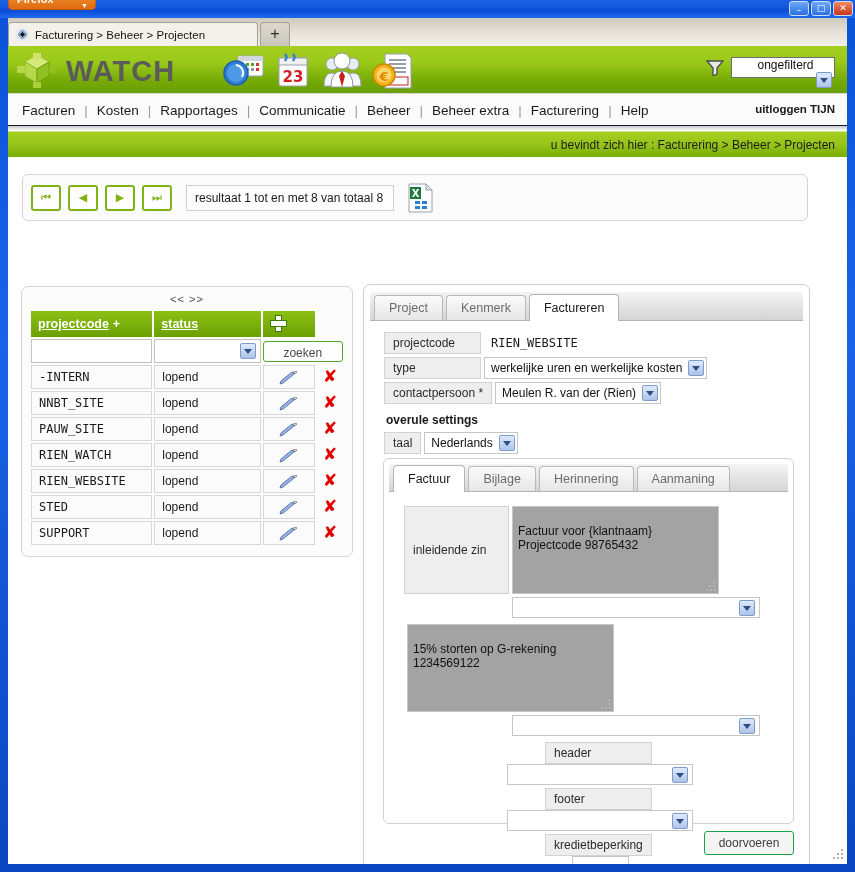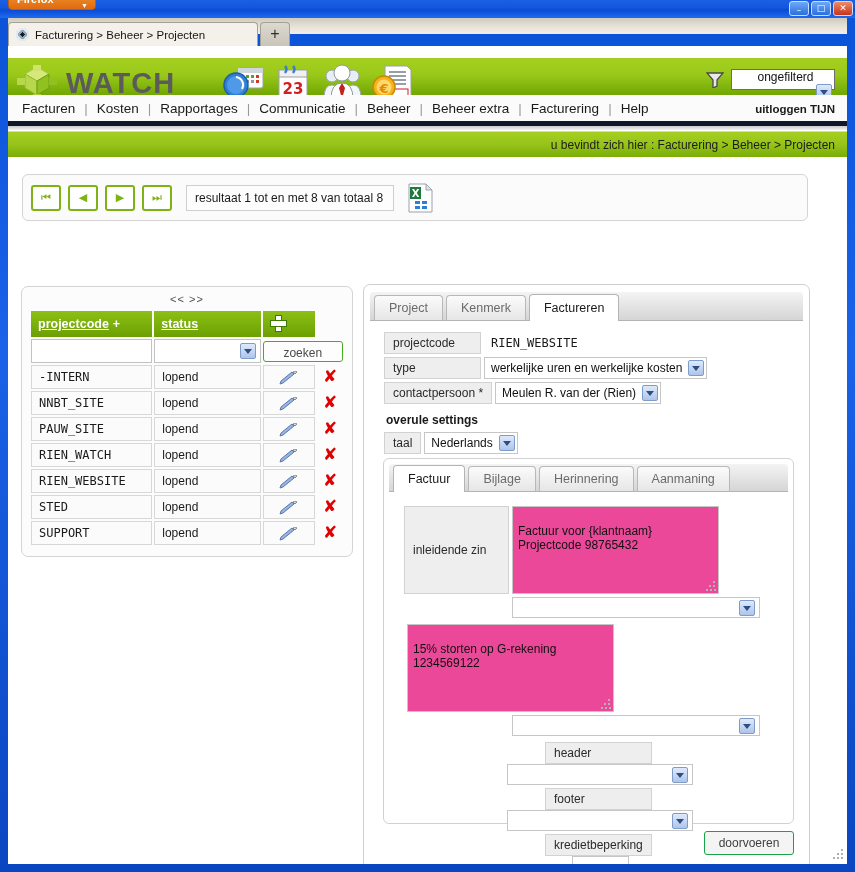--- a/index.html
+++ b/index.html
@@ -41,21 +41,21 @@
     background: linear-gradient(to bottom,#f09a31,#e06a10);
     border: 1px solid #c35c09; border-radius: 0 0 4px 4px;
     color: #fff; font-size: 11px; font-weight: bold;
     text-align: left; padding: 2px 0 0 8px;
     overflow: hidden;
   }
   #ff-button .caret { position: absolute; right: 7px; top: 11px; font-size: 7px; }
 
   
   #chrome {
-    position: absolute; left: 8px; top: 18px; width: 839px; height: 16px;
+    position: absolute; left: 8px; top: 18px; width: 839px; height: 28px;
     background: linear-gradient(to bottom,#cfcabc,#e9e5dc 60%,#f2efe8);
   }
   #tab-strip { position: absolute; left: 0; top: 3px; height: 25px; display: flex; align-items: flex-end; }
   #browser-tab {
     height: 24px; min-width: 250px; background: #f3f1ea;
     border: 1px solid #a3a096; border-bottom: none;
     border-radius: 4px 4px 0 0;
     display: flex; align-items: center; padding: 0 10px 0 7px;
     font-size: 11.5px; color: #151515; white-space: nowrap;
   }
@@ -72,21 +72,21 @@
   }
 
   
   #viewport {
     position: absolute; left: 8px; top: 46px; width: 839px; height: 818px;
     background: #ffffff; overflow: hidden;
   }
 
   
   #app-header {
-    position: absolute; left: 0; top: 12px; width: 839px; height: 48px;
+    position: absolute; left: 0; top: 0; width: 839px; height: 48px;
     background: linear-gradient(to bottom,#a5cf20 0%,#9ac91a 35%,#74a905 75%,#6aa006 100%);
     border-bottom: 1px solid #d9d9d9;
   }
   #logo-cube { position: absolute; left: 8px; top: 7px; width: 42px; height: 36px; }
   #brand {
     position: absolute; left: 58px; top: 9px;
     font-size: 29px; font-weight: bold; color: #5b5b5b;
     letter-spacing: 1px; font-family: "Liberation Sans", sans-serif;
   }
   .hdr-icon { position: absolute; top: 5px; width: 44px; height: 40px; }
@@ -112,21 +112,21 @@
   }
   .sel-arrow::after {
     content: ""; position: absolute; left: 3px; top: 5px;
     border-left: 4px solid transparent; border-right: 4px solid transparent;
     border-top: 5px solid #2a4f82;
   }
 
   
   #mainnav {
     position: absolute; left: 0; top: 49px; width: 839px; height: 31px;
-    background: #fbfbfb; border-bottom: 5px solid #0f172a;
+    background: #fbfbfb; border-bottom: 1px solid #0f172a;
     display: flex; align-items: center; padding-left: 14px;
     font-size: 13.5px; color: #1a1a1a;
   }
   #mainnav a { color: #1a1a1a; text-decoration: none; }
   .nav-sep { color: #9a9a9a; margin: 0 9px; }
   #logout {
     position: absolute; right: 12px; top: 8px;
     font-size: 11.5px; font-weight: bold; color: #111; text-decoration: underline;
   }
   #nav-shadow { position: absolute; left: 0; top: 80px; width: 839px; height: 4px;
@@ -267,21 +267,21 @@
   }
   .tabstrip.inner { margin: 5px 5px 0 5px; height: 28px; }
   .inner-body { padding: 14px 0 0 20px; }
   .ta-row { display: flex; margin-bottom: 3px; }
   .ta-label {
     width: 105px; height: 88px; background: #eeeeee; border: 1px solid #d2d2d2;
     font-size: 12px; color: #2a2a2a; display: flex; align-items: center; padding-left: 8px;
   }
   .ta-box {
     width: 207px; height: 88px; margin-left: 3px;
-    border: 1px solid #c6c6c6; background: #ec4899;
+    border: 1px solid #c6c6c6; background: #a3a3a3;
     font-size: 12px; color: #111; padding: 3px 5px; position: relative;
     white-space: pre-line; line-height: 14px; overflow: hidden;
   }
   .ta-grip { position: absolute; right: 2px; bottom: 2px; width: 10px; height: 10px; }
   .ta-grip i {
     position: absolute; width: 2px; height: 2px; background: #b4b4b4; display: block;
   }
   .under-select {
     margin-left: 108px; width: 248px; height: 21px; background: #ffffff;
     border: 1px solid #c6c6c6; display: flex; align-items: center;

